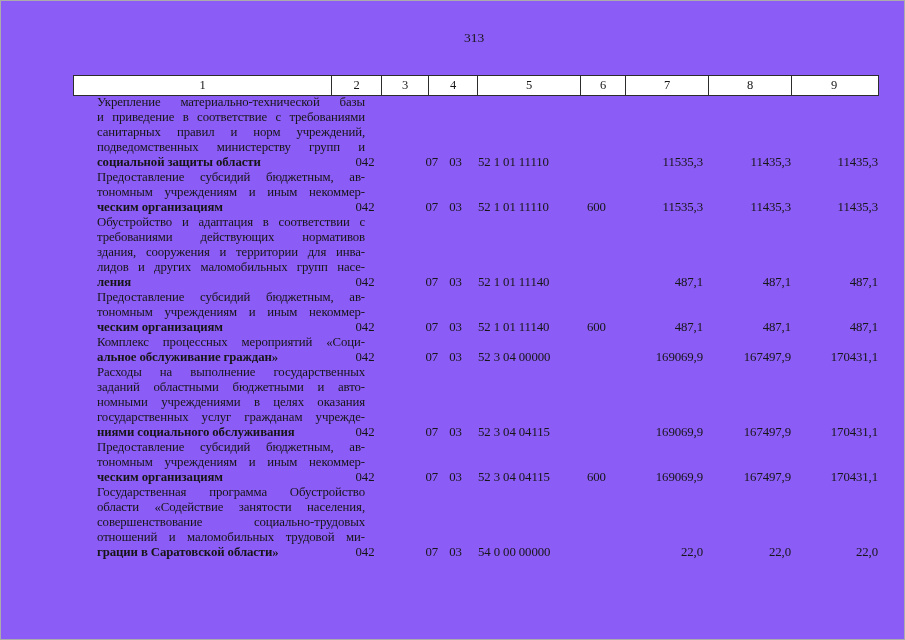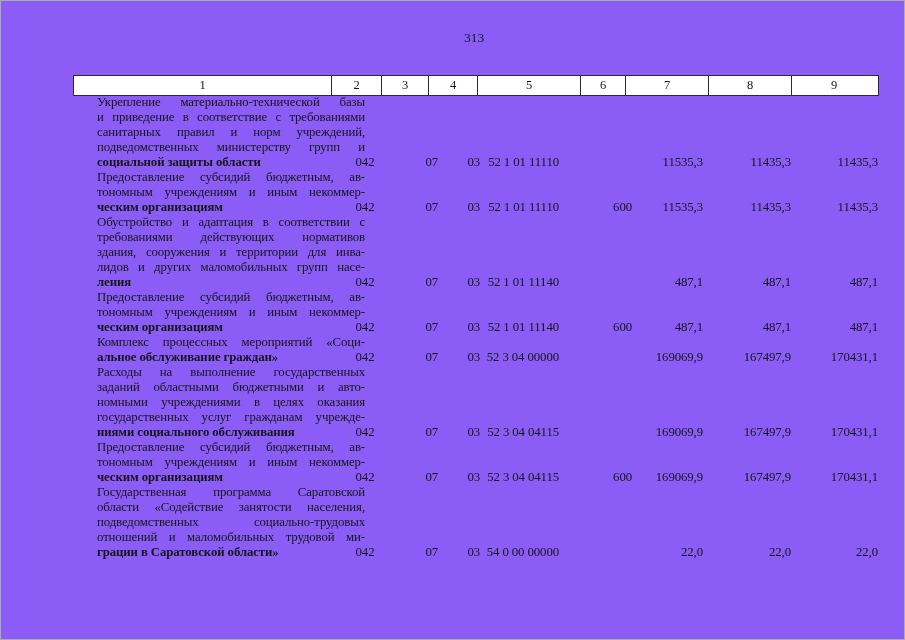--- a/index.html
+++ b/index.html
@@ -19,23 +19,23 @@
   .th:nth-child(8){width:83px;}
   .th:nth-child(9){width:85px;}
   .tbody{position:absolute;top:94px;left:72px;width:806px;font-size:12.8px;line-height:15px;letter-spacing:-0.1px;}
   .trow{position:relative;}
   .desc{margin-left:24px;width:268px;}
   .jl{height:15px;overflow:hidden;text-align:justify;text-align-last:justify;}
   .jl.last{text-align:left;text-align-last:left;font-weight:bold;}
   .cell{position:absolute;bottom:0;height:15px;line-height:15px;white-space:nowrap;box-sizing:border-box;}
   .c2{left:267px;width:50px;text-align:center;}
   .c3{left:318px;width:47px;text-align:right;}
-  .c4{left:358px;width:49px;text-align:right;font-family:Liberation Serif, serif;}
-  .c5{left:383px;width:103px;text-align:right;}
-  .c6{left:514px;width:45px;text-align:right;}
+  .c4{left:358px;width:49px;text-align:center;font-family:Liberation Serif, serif;}
+  .c5{left:405px;width:103px;text-align:left;}
+  .c6{left:514px;width:45px;text-align:left;}
   .c7{left:555px;width:83px;text-align:right;padding-right:8px;}
   .c8{left:638px;width:83px;text-align:right;padding-right:3px;}
   .c9{left:721px;width:85px;text-align:right;padding-right:1px;}
 </style>
 </head>
 <body>
 
 <div class="page">
 
   <div class="pagenum">313</div>
@@ -166,23 +166,23 @@
       <div class="cell c4">03</div>
       <div class="cell c5">52 3 04 04115</div>
       <div class="cell c6">600</div>
       <div class="cell c7">169069,9</div>
       <div class="cell c8">167497,9</div>
       <div class="cell c9">170431,1</div>
     </div>
 
     <div class="trow">
       <div class="desc">
-        <div class="jl">Государственная программа Саратовской</div>
+        <div class="jl">Государственная программа Обустройство</div>
         <div class="jl">области «Содействие занятости населения,</div>
-        <div class="jl">подведомственных социально-трудовых</div>
+        <div class="jl">совершенствование социально-трудовых</div>
         <div class="jl">отношений и маломобильных трудовой ми-</div>
         <div class="jl last">грации в Саратовской области»</div>
       </div>
       <div class="cell c2">042</div>
       <div class="cell c3">07</div>
       <div class="cell c4">03</div>
       <div class="cell c5">54 0 00 00000</div>
       <div class="cell c6"></div>
       <div class="cell c7">22,0</div>
       <div class="cell c8">22,0</div>

